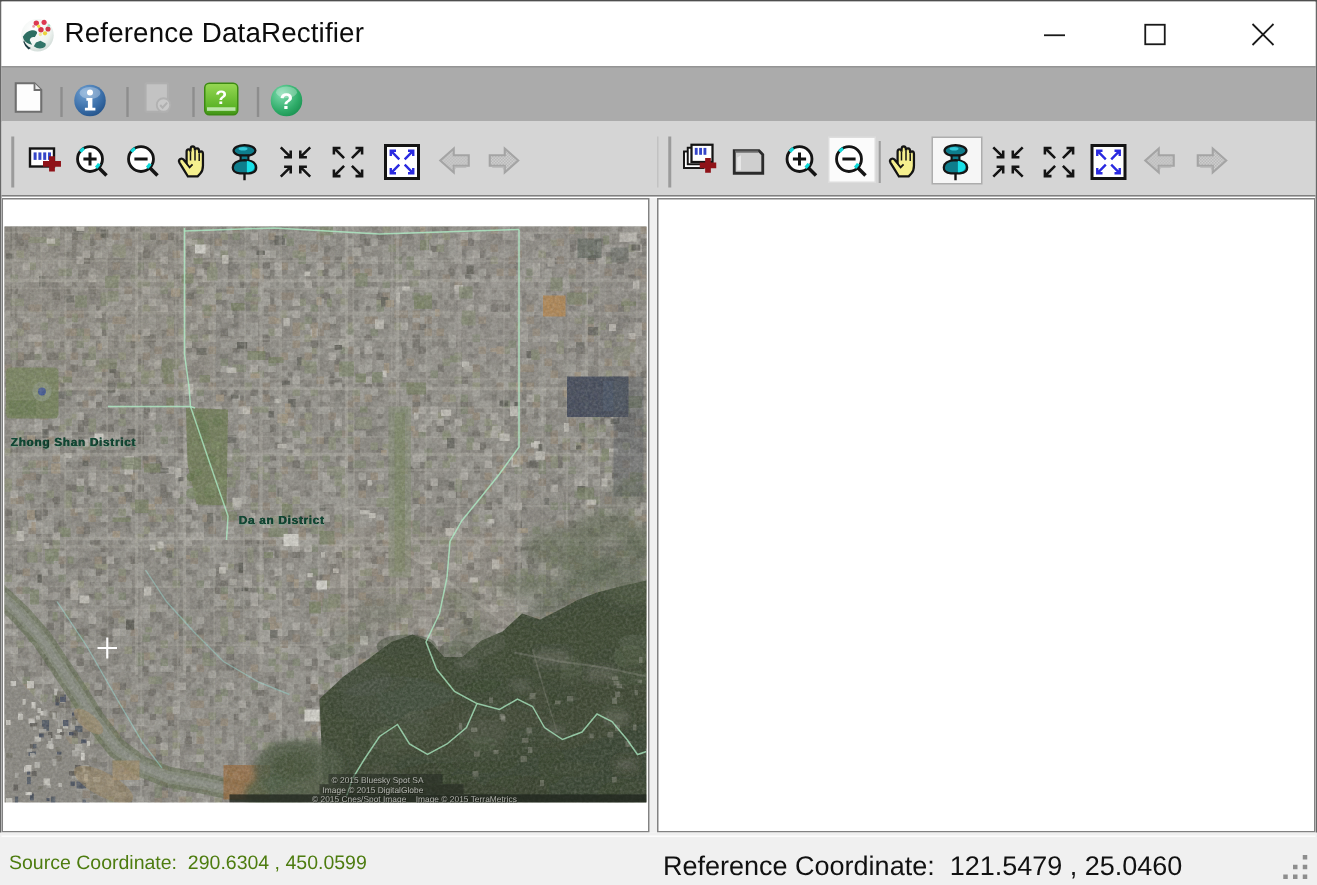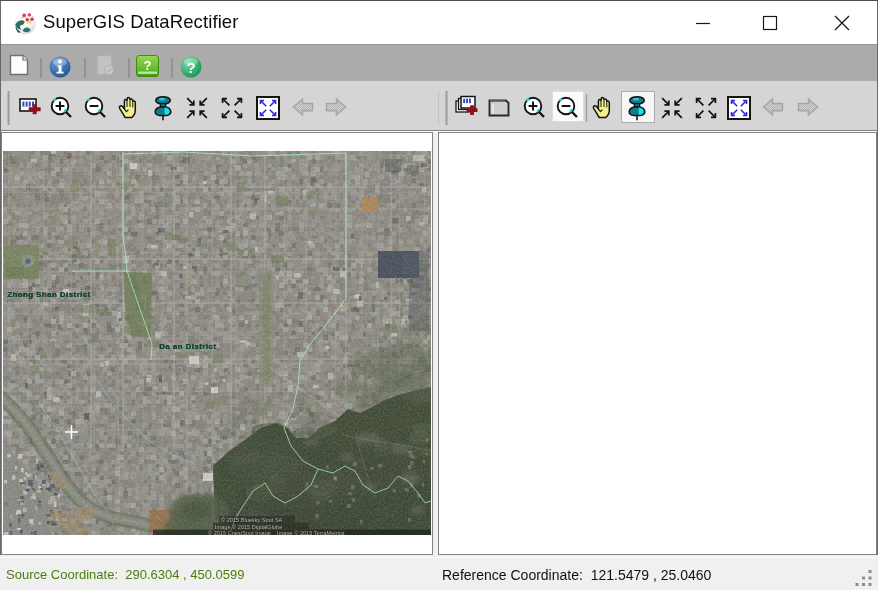--- a/index.html
+++ b/index.html
@@ -29,21 +29,21 @@
 <circle cx="16.4" cy="3.9" r="1.7" fill="#dd3a50"></circle>
 <circle cx="14.3" cy="8.8" r="1.8" fill="#d63848"></circle>
 <circle cx="19" cy="8.3" r="1.7" fill="#ce3a4a"></circle>
 <circle cx="12.8" cy="6.5" r="1.1" fill="#ece23e"></circle>
 <circle cx="17" cy="11.2" r="1.4" fill="#ecd23e"></circle>
 <circle cx="13.9" cy="12" r="1.1" fill="#f0eaa4"></circle>
 <circle cx="19.6" cy="6" r="0.9" fill="#a2e2c2"></circle>
 <circle cx="9.4" cy="6.6" r="0.9" fill="#e89aa4"></circle>
 </svg>
 </div>
-<div class="abs" style="left:43px;top:11px;font-size:18.5px;color:#0c0c0c;letter-spacing:0.1px">SuperGIS DataRectifier</div>
+<div class="abs" style="left:43px;top:11px;font-size:18.5px;color:#0c0c0c;letter-spacing:0.1px">Reference DataRectifier</div>
 
 <svg class="abs" style="left:690px;top:10px" width="170" height="28" viewBox="0 0 170 28">
 <line x1="6" y1="13.5" x2="20" y2="13.5" stroke="#191919" stroke-width="1.2"></line>
 <rect x="73.5" y="6.5" width="13" height="13" fill="none" stroke="#191919" stroke-width="1.2"></rect>
 <line x1="145" y1="6" x2="159" y2="20" stroke="#191919" stroke-width="1.2"></line>
 <line x1="159" y1="6" x2="145" y2="20" stroke="#191919" stroke-width="1.2"></line>
 </svg>
 
 <div class="abs" style="left:1px;top:44px;width:876px;height:37px;background:#ababab;border-top:1px solid #949494;box-sizing:border-box"></div>
 
@@ -899,21 +899,21 @@
       <text x="218" y="371" font-family="Liberation Sans,sans-serif" font-size="5.6" fill="#d6d6d2" opacity="0.8">© 2015 Bluesky Spot SA</text>
       <text x="212.5" y="378.1" font-family="Liberation Sans,sans-serif" font-size="5.6" fill="#151812" opacity="0.8">Image © 2015 DigitalGlobe</text>
       <text x="212" y="377.6" font-family="Liberation Sans,sans-serif" font-size="5.6" fill="#d6d6d2" opacity="0.8">Image © 2015 DigitalGlobe</text>
       <text x="205.5" y="384.1" font-family="Liberation Sans,sans-serif" font-size="5.6" fill="#151812" opacity="0.8">© 2015 Cnes/Spot Image &nbsp;&nbsp; Image © 2015 TerraMetrics</text>
       <text x="205" y="383.6" font-family="Liberation Sans,sans-serif" font-size="5.6" fill="#d6d6d2" opacity="0.8">© 2015 Cnes/Spot Image &nbsp;&nbsp; Image © 2015 TerraMetrics</text>
     </svg></div>
 
 <div class="abs" style="left:0px;top:555px;width:878px;height:35px;background:#f0f0f0"></div>
 <div class="abs" style="left:1px;top:557px;width:876px;height:1px;background:#fdfdfd"></div>
 <div class="abs" style="left:6px;top:567px;font-size:13px;color:#4d7c0f">Source Coordinate:&nbsp; 290.6304 , 450.0599</div>
-<div class="abs" style="left:442px;top:567px;font-size:14px;color:#111">Reference Coordinate:&nbsp; 121.5479 , 25.0460</div>
+<div class="abs" style="left:442px;top:567px;font-size:18px;color:#111">Reference Coordinate:&nbsp; 121.5479 , 25.0460</div>
 <svg class="abs" style="left:853px;top:567px" width="22" height="21" viewBox="0 0 22 21">
 <g fill="#8e8e8e">
       <rect x="15.5" y="3" width="3" height="3"></rect>
       <rect x="15.5" y="9.5" width="3" height="3"></rect>
       <rect x="15.5" y="16" width="3" height="3"></rect>
       <rect x="9" y="9.5" width="3" height="3"></rect>
       <rect x="9" y="16" width="3" height="3"></rect>
       <rect x="2.5" y="16" width="3" height="3"></rect>
     </g>
 </svg>

